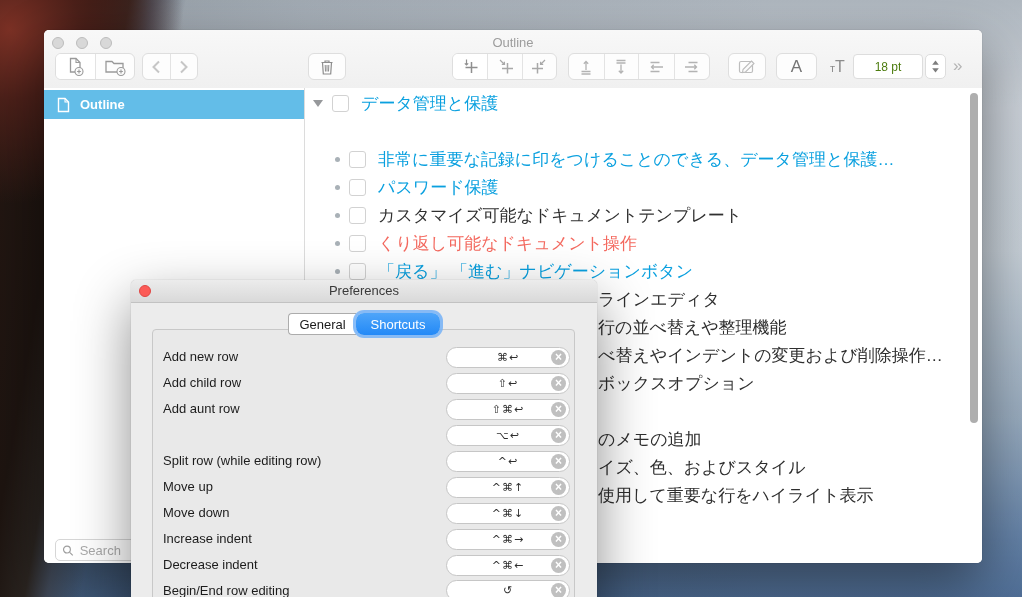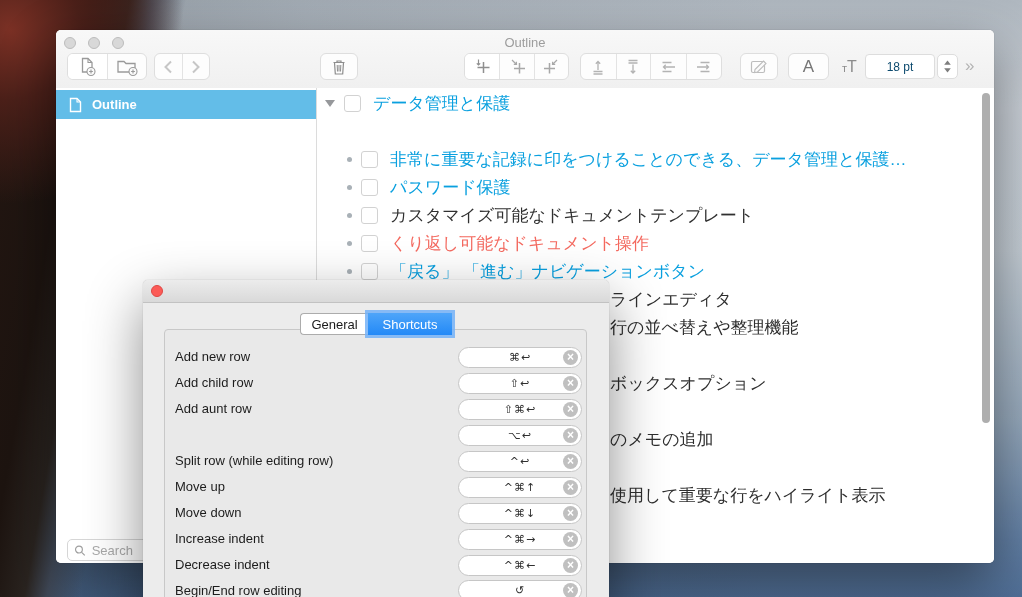--- a/index.html
+++ b/index.html
@@ -9,42 +9,42 @@
   
   .wallpaper{position:absolute;inset:0;
     background:
       radial-gradient(circle at 1% 5%, rgba(128,50,38,.95) 0%, rgba(80,33,26,.9) 6%, rgba(46,24,20,0) 15%),
       linear-gradient(100deg, #241712 0%, #1d1410 8%, #2a2420 11.5%, rgba(64,70,82,.85) 13.5%, rgba(64,70,82,0) 16.5%),
       linear-gradient(to right, rgba(90,97,104,.30) 0%, rgba(130,138,146,.12) 30%, rgba(255,255,255,.10) 75%),
       linear-gradient(to bottom, #a6afb8 0%, #c3cad2 18%, #bec8d1 42%, #8ba0b5 70%, #51729b 90%, #3c5e8a 100%);
   }
 
   
-  .window{position:absolute;border-radius:5px;box-shadow:0 22px 55px rgba(0,0,0,.45),0 0 1px rgba(0,0,0,.35);margin-left:12px;}
+  .window{position:absolute;border-radius:5px;box-shadow:0 22px 55px rgba(0,0,0,.45),0 0 1px rgba(0,0,0,.35);}
   .tl{position:absolute;width:12px;height:12px;border-radius:50%;box-sizing:border-box;}
 
   
   #main-window{left:44px;top:30px;width:938px;height:533px;background:#fff;}
   #mw-header{position:absolute;left:0;top:0;right:0;height:58px;
     background:linear-gradient(#f8f8f8,#f0f0f0);border-bottom:1px solid #d2d2d2;
     border-radius:5px 5px 0 0;}
   #mw-header .tl{top:7px;background:#d8d8d8;border:1px solid #bcbcbc;}
   #mw-title{position:absolute;top:5px;left:0;right:0;text-align:center;
     font-size:13px;color:#9d9d9d;}
   .tb-btn{position:absolute;top:23px;height:27px;box-sizing:border-box;background:#fdfdfd;
     border:1px solid #dedede;border-radius:6px;display:flex;align-items:center;justify-content:center;}
   .seg{padding:0;}
   .seg-cell{height:100%;display:flex;align-items:center;justify-content:center;box-sizing:border-box;}
   .seg-cell + .seg-cell{border-left:1px solid #e3e3e3;}
   .seg-cell.sel{background:#fff;border-radius:5px 0 0 5px;}
   #tb-overflow{position:absolute;top:26px;font-size:17px;color:#b3b3b3;letter-spacing:-1px;}
   #tb-tt{position:absolute;top:28px;font-size:16px;color:#8c8c8c;display:inline-block;}
   #tb-tt::first-letter{font-size:11px;}
   #tb-size{position:absolute;top:24px;left:809px;width:70px;height:25px;box-sizing:border-box;
-    background:#fff;border:1px solid #ddd;border-radius:4px;font-size:12px;color:#0c4a6e;
+    background:#fff;border:1px solid #ddd;border-radius:4px;font-size:12px;color:#4d7c0f;
     display:flex;align-items:center;justify-content:center;}
   #tb-stepper{position:absolute;top:24px;left:881px;width:21px;height:25px;box-sizing:border-box;
     background:#fff;border:1px solid #ddd;border-radius:5px;display:flex;align-items:center;justify-content:center;}
 
   
   #sidebar{position:absolute;left:0;top:58px;width:261px;bottom:0;background:#fff;
     border-right:1px solid #dcdcdc;border-radius:0 0 0 5px;box-sizing:border-box;}
   #sb-selected{position:absolute;left:0;top:2px;right:0;height:29px;background:#63bde8;
     display:flex;align-items:center;}
   #sb-selected .label{color:#fff;font-size:13px;font-weight:600;margin-left:10px;}
@@ -78,21 +78,21 @@
   #pf-close{left:8px;top:5px;background:#fc5b57;border:1px solid #df4744;}
   #pf-title{position:absolute;top:3px;left:0;right:0;text-align:center;font-size:13px;color:#3a3a3a;}
   #pf-panel{position:absolute;left:21px;top:49px;width:423px;height:300px;box-sizing:border-box;
     background:#e9e9e9;border:1px solid #c8c8c8;border-radius:4px;}
   #pf-tabs{position:absolute;left:157px;top:33px;height:35px;display:flex;z-index:3;}
   .tab{height:22px;box-sizing:border-box;font-size:13px;display:flex;align-items:center;
     justify-content:center;}
   #tab-general{width:68px;background:#fff;border:1px solid #acacac;border-right:none;
     border-radius:4px 0 0 4px;color:#1a1a1a;}
   #tab-shortcuts{width:84px;background:linear-gradient(#4ea5f9,#2389f7);color:#fff;
-    border-radius:0;box-shadow:0 0 0 3px rgba(116,178,247,.85);z-index:4;}
+    border-radius:8px;box-shadow:0 0 0 3px rgba(116,178,247,.85);z-index:4;}
   .plabel{position:absolute;left:32px;font-size:13px;color:#1c1c1c;white-space:nowrap;z-index:5;}
   .pill{position:absolute;left:315px;width:124px;height:21px;box-sizing:border-box;background:#fff;
     border:1px solid #c6c6c6;border-radius:11px;display:flex;align-items:center;justify-content:center;z-index:5;}
   .keys{font-family:"DejaVu Sans",sans-serif;font-size:11px;color:#2f2f2f;letter-spacing:1px;}
   .clearbtn{position:absolute;right:3px;top:2px;width:15px;height:15px;border-radius:50%;
     background:#c0c0c0;color:#fff;text-align:center;line-height:14px;font-size:12px;font-weight:700;}
   .clearbtn::before{content:"×";}
 </style>
 </head>
 <body>
@@ -264,36 +264,43 @@
       <div class="bullet"></div>
       <div class="cb"></div>
       <div class="otext c-blue">「戻る」 「進む」ナビゲーションボタン</div>
     </div>
     <div class="orow partial" style="top:198px;left:293px">
       <div class="otext">ラインエディタ</div>
     </div>
     <div class="orow partial" style="top:226px;left:293px">
       <div class="otext">行の並べ替えや整理機能</div>
     </div>
+    <div class="orow partial" style="top:254px;left:293px">
+      <div class="otext">べ替えやインデントの変更および削除操作…</div>
+    </div>
     <div class="orow partial" style="top:282px;left:293px">
       <div class="otext">ボックスオプション</div>
     </div>
     <div class="orow partial" style="top:338px;left:293px">
       <div class="otext">のメモの追加</div>
+    </div>
+    <div class="orow partial" style="top:366px;left:293px">
+      <div class="otext">イズ、色、およびスタイル</div>
     </div>
     <div class="orow partial" style="top:394px;left:293px">
       <div class="otext">使用して重要な行をハイライト表示</div>
     </div>
     <div id="scroll-thumb"></div>
   </div>
 </div>
 
 <div class="window" id="prefs">
   <div id="pf-titlebar">
     <div class="tl" id="pf-close"></div>
+    <div id="pf-title">Preferences</div>
   </div>
 
   <div id="pf-panel"></div>
 
   <div id="pf-tabs">
     <div class="tab" id="tab-general">General</div>
     <div class="tab" id="tab-shortcuts">Shortcuts</div>
   </div>
 
   <div class="plabel" style="top:69px">Add new row</div>

